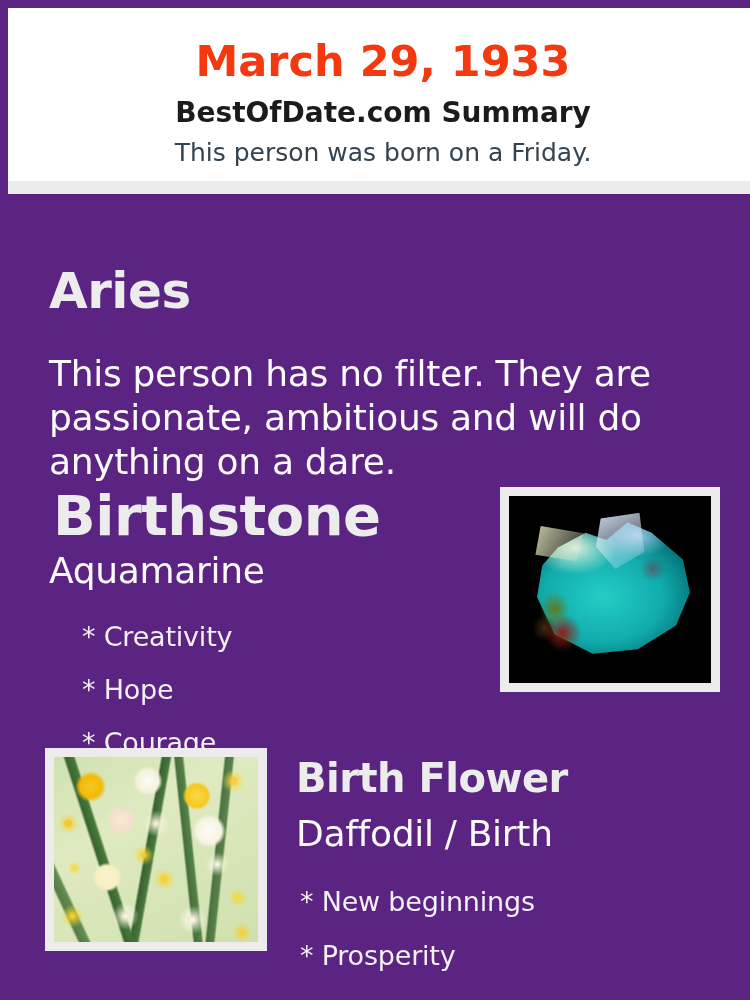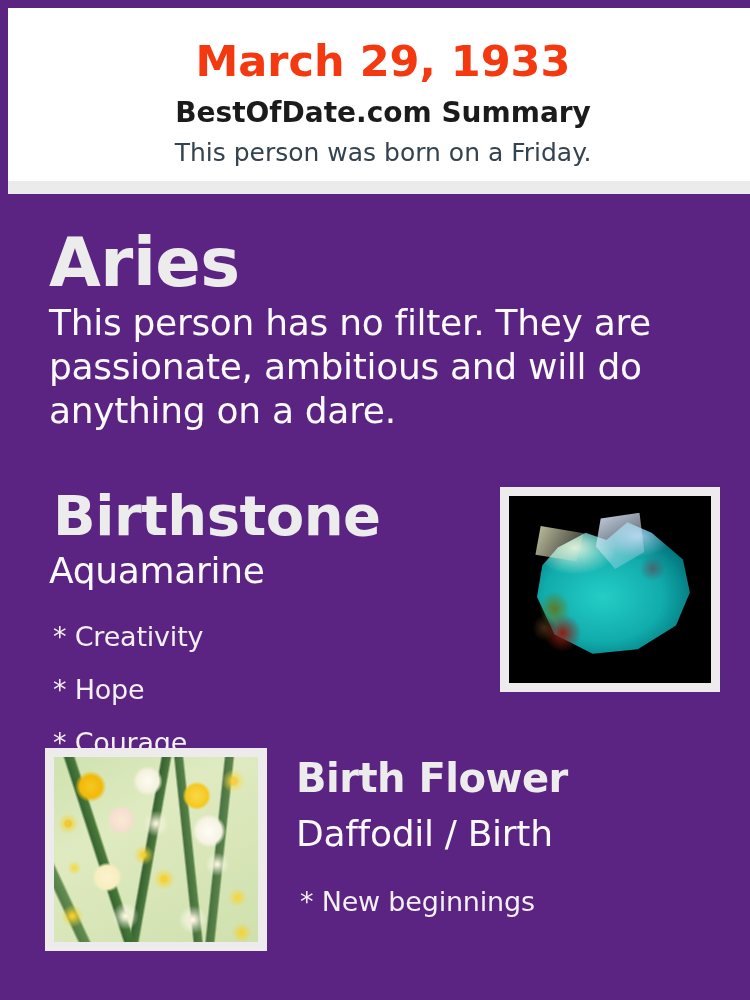--- a/index.html
+++ b/index.html
@@ -79,28 +79,29 @@
   .zodiac {
     position: absolute;
     top: 218px;
     left: 33px;
     width: 660px;
   }
 
   .zodiac-name {
     font-family: "DejaVu Sans", sans-serif;
     font-weight: 700;
-    font-size: 67px;
+    font-size: 50px;
     line-height: 58px;
     color: #ECECEC;
     letter-spacing: -0.5px;
+    margin-top: 28px;
   }
 
   .zodiac-desc {
-    margin-top: 1px;
+    margin-top: 24px;
     font-family: "DejaVu Sans", sans-serif;
     font-weight: 400;
     font-size: 36px;
     line-height: 44px;
     color: #FAFAFA;
     max-width: 615px;
     letter-spacing: -0.3px;
   }
 
   
@@ -125,20 +126,21 @@
     font-family: "DejaVu Sans", sans-serif;
     font-weight: 400;
     font-size: 36px;
     line-height: 42px;
     color: #FAFAFA;
     letter-spacing: -0.3px;
   }
 
   .bullets {
     margin-top: 10px;
+    margin-left: 29px;
   }
 
   .bullet {
     font-family: "DejaVu Sans", sans-serif;
     font-weight: 400;
     font-size: 27px;
     line-height: 45px;
     color: #F2F0F2;
     white-space: nowrap;
     letter-spacing: -0.2px;
@@ -355,16 +357,17 @@
       <div class="leaves"></div>
       <div class="blooms"></div>
     </div>
   </div>
 
   <div class="flower-block">
     <div class="flower-title">Birth Flower</div>
     <div class="flower-sub">Daffodil / Birth</div>
     <div class="flower-bullets">
       <div class="bullet">* New beginnings</div>
+      <div class="bullet">* Prosperity</div>
     </div>
   </div>
 
 </div>
 
 </body></html>

